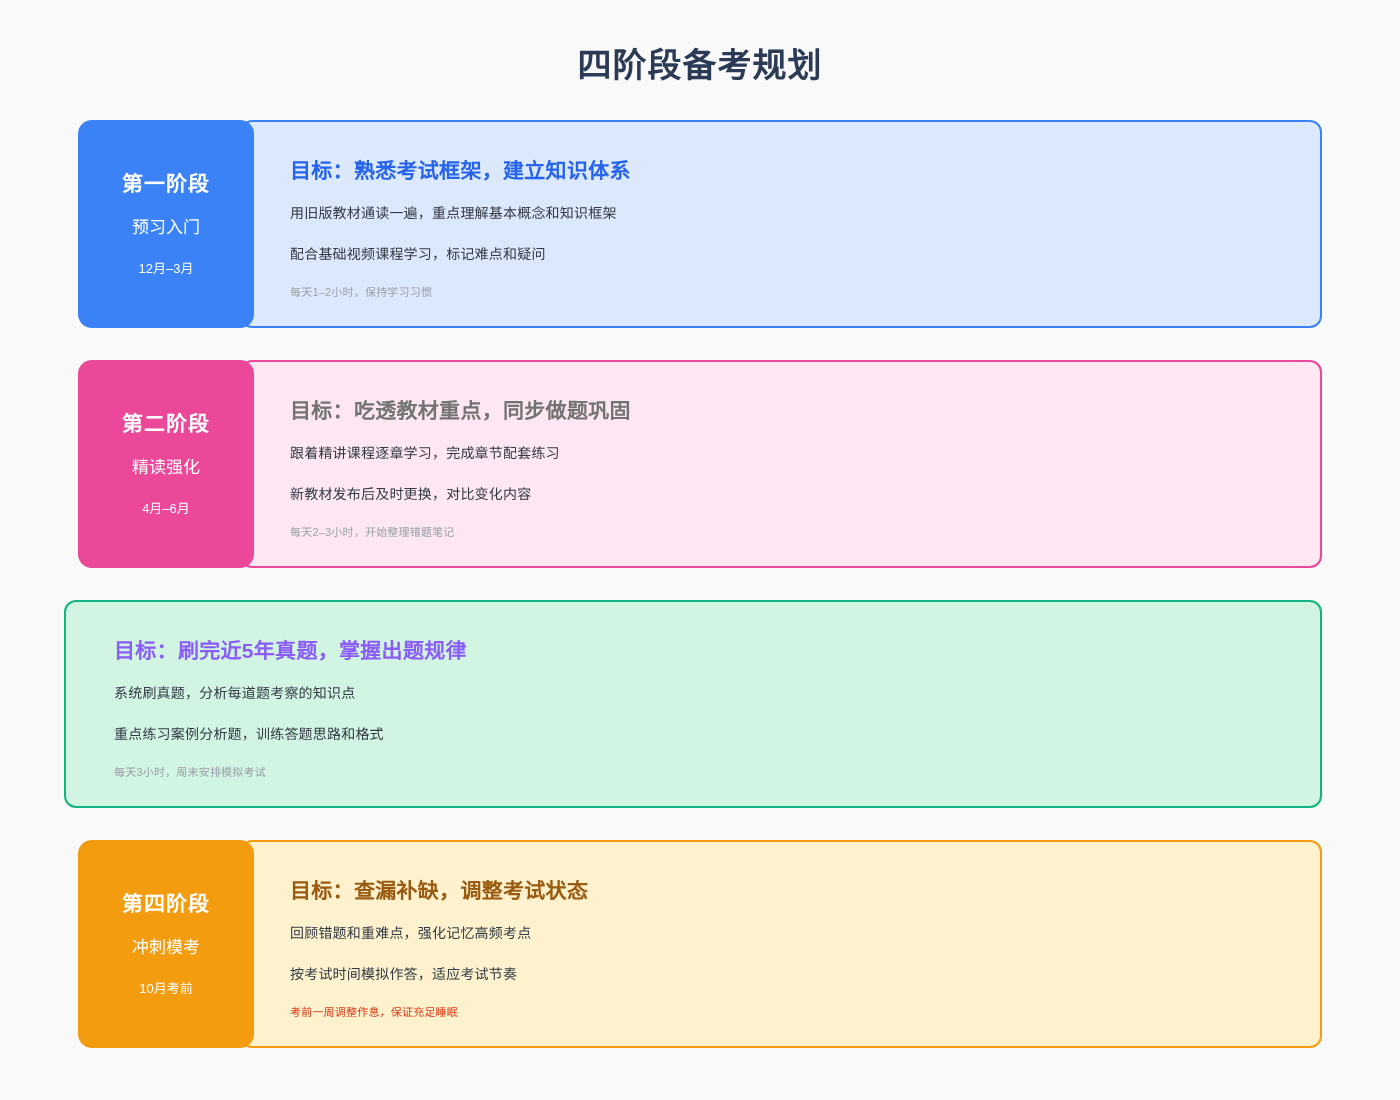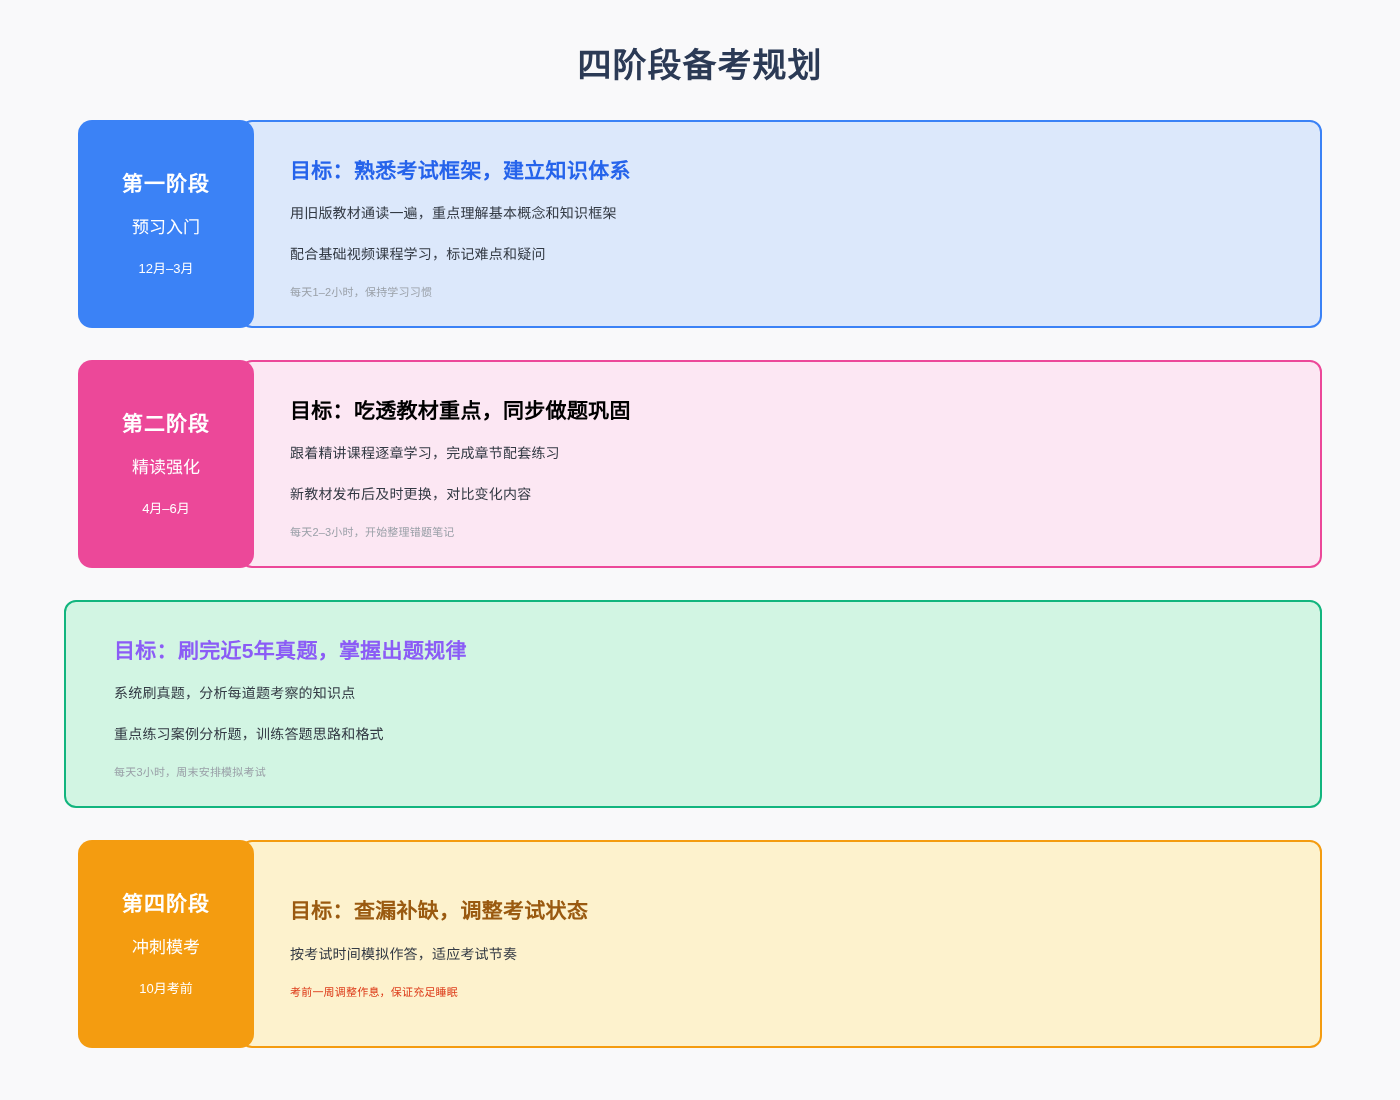--- a/index.html
+++ b/index.html
@@ -156,21 +156,21 @@
     </div>
 
     <div class="phase-row">
       <div class="phase-badge" style="background: rgb(236, 72, 153);">
         <div class="badge-title">第二阶段</div>
         <div class="badge-sub">精读强化</div>
         <div class="badge-period">4月–6月</div>
       </div>
       <div class="phase-panel" style="background: rgb(252, 231, 243); border-color: rgb(236, 72, 153);">
         <div class="panel-inner">
-          <div class="panel-goal" style="color: #000000;">目标：吃透教材重点，同步做题巩固</div>
+          <div class="panel-goal" style="color: #737373;">目标：吃透教材重点，同步做题巩固</div>
           <div class="panel-task">跟着精讲课程逐章学习，完成章节配套练习</div>
           <div class="panel-task">新教材发布后及时更换，对比变化内容</div>
           <div class="panel-note">每天2–3小时，开始整理错题笔记</div>
         </div>
       </div>
     </div>
 
     <div class="phase-row">
       <div class="phase-panel" style="background: rgb(210, 245, 227); border-color: rgb(18, 181, 126);">
         <div class="panel-inner">
@@ -184,20 +184,21 @@
 
     <div class="phase-row">
       <div class="phase-badge" style="background: rgb(244, 156, 16);">
         <div class="badge-title">第四阶段</div>
         <div class="badge-sub">冲刺模考</div>
         <div class="badge-period">10月考前</div>
       </div>
       <div class="phase-panel" style="background: rgb(253, 242, 205); border-color: rgb(244, 156, 16); justify-content: center;">
         <div class="panel-inner">
           <div class="panel-goal" style="color: rgb(154, 90, 16);">目标：查漏补缺，调整考试状态</div>
+          <div class="panel-task">回顾错题和重难点，强化记忆高频考点</div>
           <div class="panel-task">按考试时间模拟作答，适应考试节奏</div>
           <div class="panel-note highlight">考前一周调整作息，保证充足睡眠</div>
         </div>
       </div>
     </div>
 
   </div>
 </div>
 
 </body></html>

